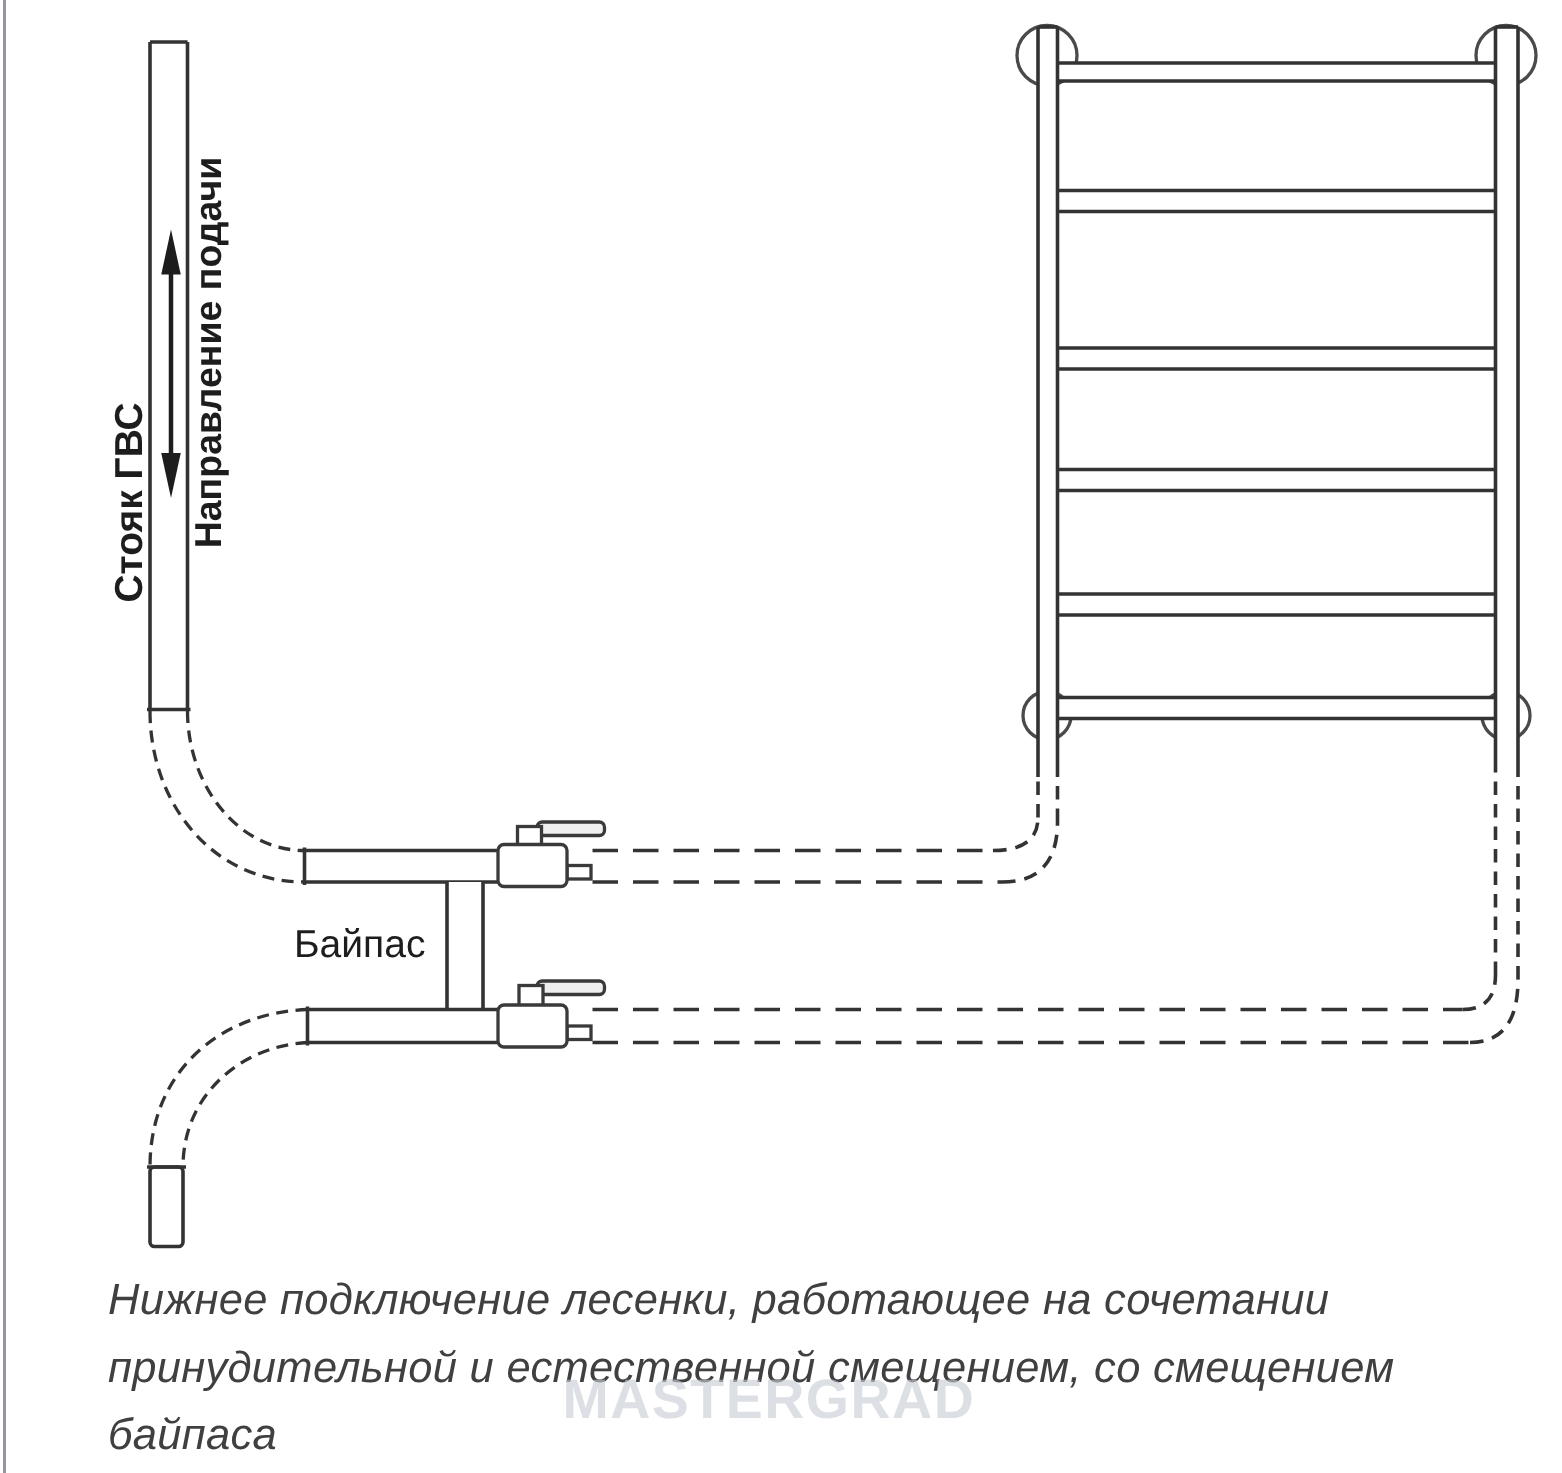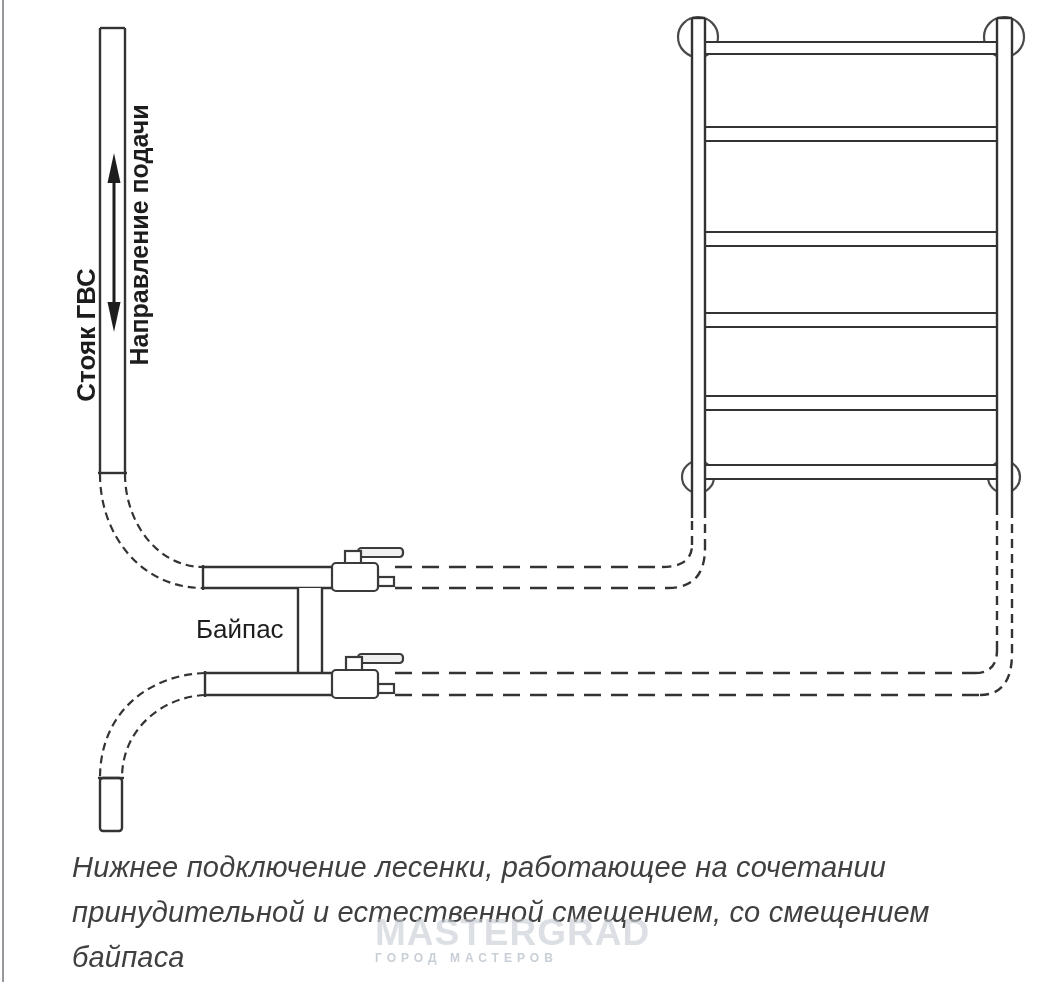--- a/index.html
+++ b/index.html
@@ -178,14 +178,13 @@
   </g>
 </svg>
 
 <div class="caption">
   <div>Нижнее подключение лесенки, работающее на сочетании</div>
   <div>принудительной и естественной смещением, со смещением байпаса</div>
 </div>
 
 <div class="watermark">
   <div class="wm-title">MASTERGRAD</div>
-  <div class="wm-sub">ГОРОД МАСТЕРОВ</div>
 </div>
 
 </body></html>

